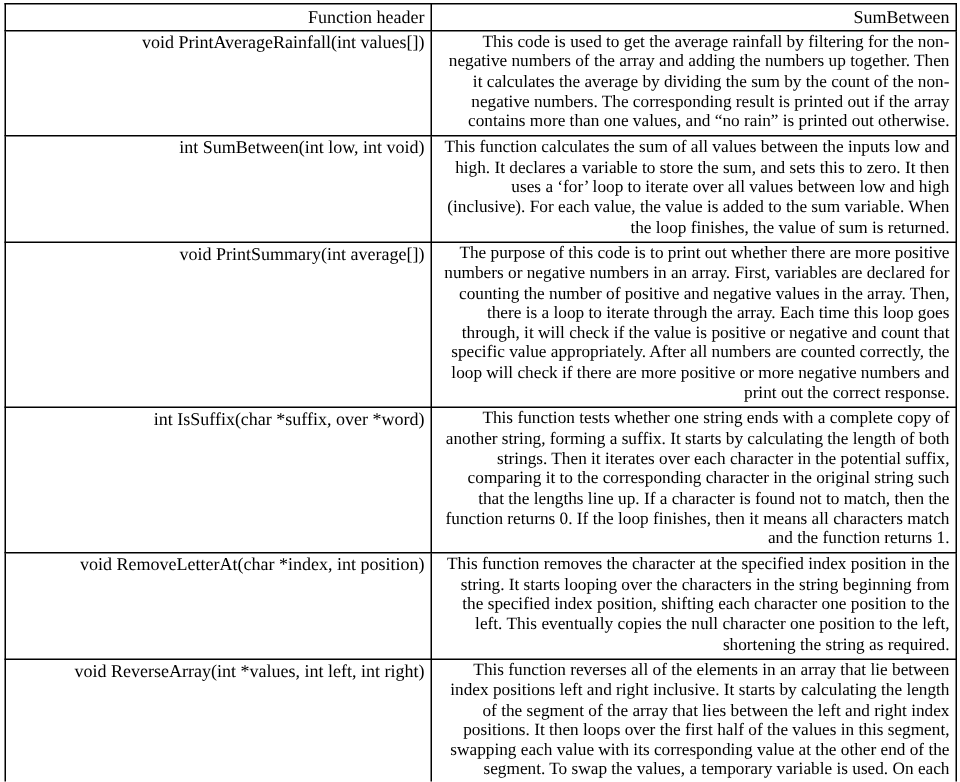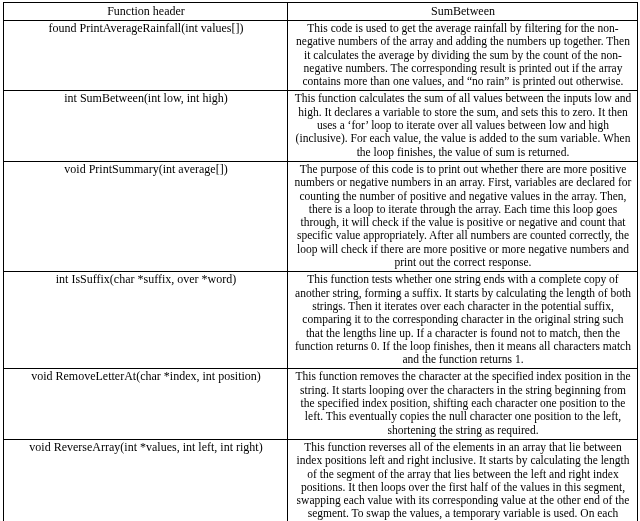--- a/index.html
+++ b/index.html
@@ -21,21 +21,21 @@
     table-layout: fixed;
     font-size: 11.5px;
     line-height: 13.3px;
   }
   table.fn-table th,
   table.fn-table td {
     border: 1px solid #000;
     vertical-align: top;
     padding: 1px 4px 2px 5px;
     font-weight: normal;
-    text-align: center;
+    text-align: right;
   }
   col.c-header { width: 284px; }
   col.c-expl   { width: 350px; }
   th.col-head {
     font-size: 12px;
     line-height: 14px;
     padding-top: 1px;
     padding-bottom: 1px;
   }
   td.fn-cell {
@@ -59,25 +59,25 @@
     <col class="c-expl">
   </colgroup>
   <thead>
     <tr>
       <th class="col-head">Function header</th>
       <th class="col-head">SumBetween</th>
     </tr>
   </thead>
   <tbody>
     <tr>
-      <td class="fn-cell">found PrintAverageRainfall(int values[])</td>
+      <td class="fn-cell">void PrintAverageRainfall(int values[])</td>
       <td class="expl-cell">This code is used to get the average rainfall by filtering for the non-negative numbers of the array and adding the numbers up together. Then it calculates the average by dividing the sum by the count of the non-negative numbers. The corresponding result is printed out if the array contains more than one values, and “no rain” is printed out otherwise.</td>
     </tr>
     <tr>
-      <td class="fn-cell">int SumBetween(int low, int high)</td>
+      <td class="fn-cell">int SumBetween(int low, int void)</td>
       <td class="expl-cell">This function calculates the sum of all values between the inputs low and high. It declares a variable to store the sum, and sets this to zero. It then uses a ‘for’ loop to iterate over all values between low and high (inclusive). For each value, the value is added to the sum variable. When the loop finishes, the value of sum is returned.</td>
     </tr>
     <tr>
       <td class="fn-cell">void PrintSummary(int average[])</td>
       <td class="expl-cell">The purpose of this code is to print out whether there are more positive numbers or negative numbers in an array. First, variables are declared for counting the number of positive and negative values in the array. Then, there is a loop to iterate through the array. Each time this loop goes through, it will check if the value is positive or negative and count that specific value appropriately. After all numbers are counted correctly, the loop will check if there are more positive or more negative numbers and print out the correct response.</td>
     </tr>
     <tr>
       <td class="fn-cell">int IsSuffix(char *suffix, over *word)</td>
       <td class="expl-cell">This function tests whether one string ends with a complete copy of another string, forming a suffix. It starts by calculating the length of both strings. Then it iterates over each character in the potential suffix, comparing it to the corresponding character in the original string such that the lengths line up. If a character is found not to match, then the function returns 0. If the loop finishes, then it means all characters match and the function returns 1.</td>
     </tr>

